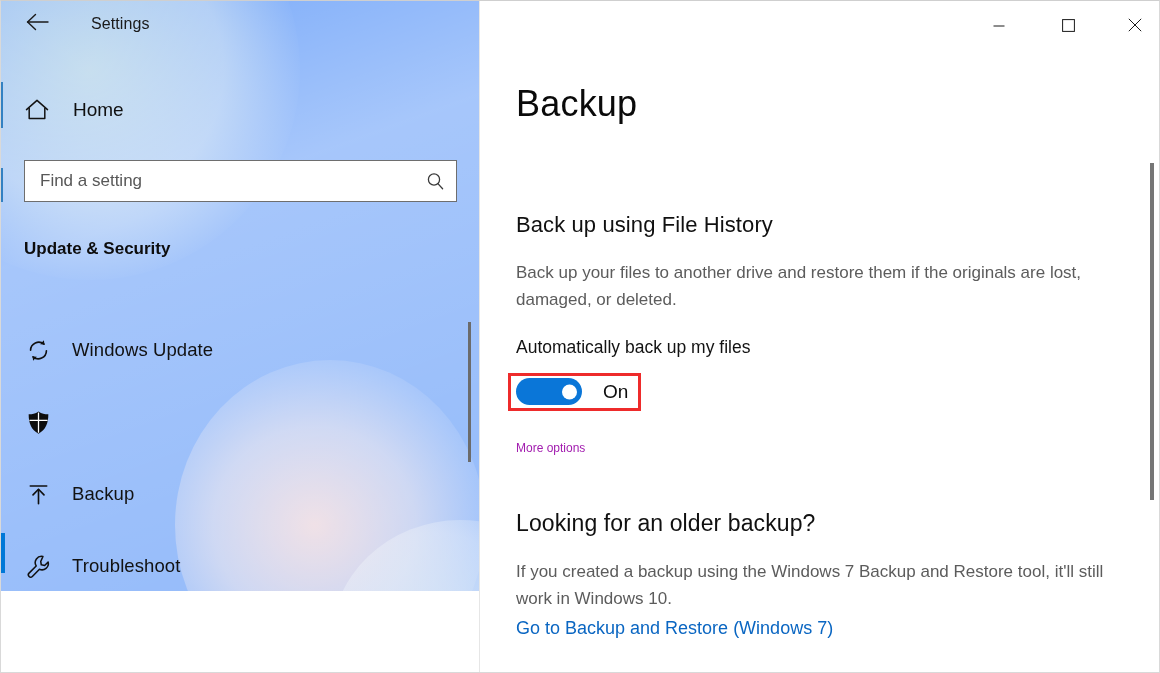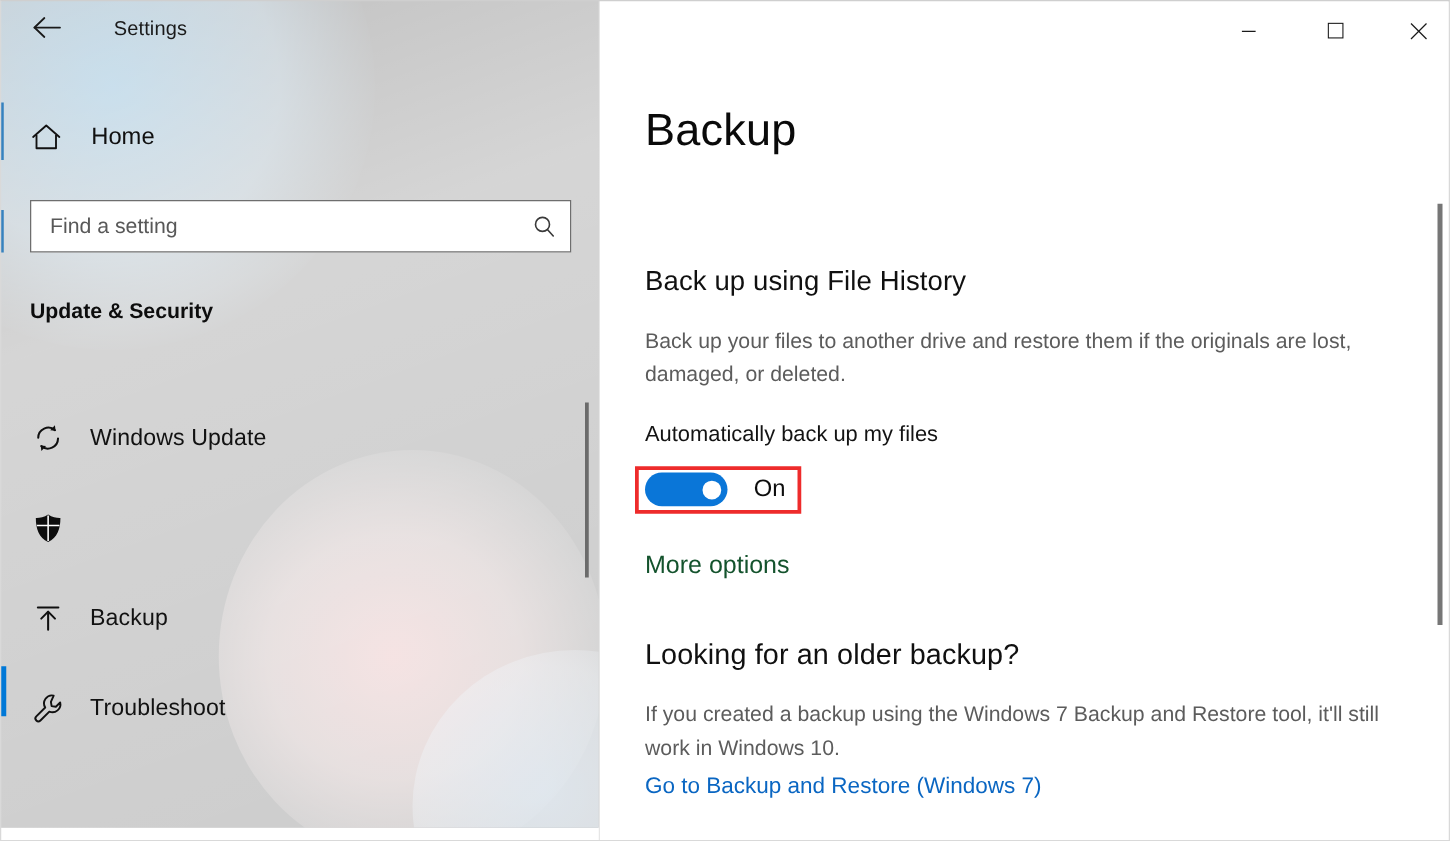--- a/index.html
+++ b/index.html
@@ -18,23 +18,23 @@
     height: 673px;
     background: #ffffff;
     overflow: hidden;
   }
 
   
   #sidebar {
     position: absolute;
     left: 0; top: 0;
     width: 479px;
-    height: 662px;
+    height: 591px;
     overflow: hidden;
-    background: #a3a3a3;
+    background: #3b82f6;
   }
   
   #sidebar .acrylic-blue {
     position: absolute;
     left: -120px; top: -140px;
     width: 420px; height: 420px;
     border-radius: 50%;
     background: radial-gradient(circle at 50% 50%, rgba(168,205,228,0.95) 0%, rgba(196,220,236,0.55) 45%, rgba(240,244,247,0) 72%);
     pointer-events: none;
   }
@@ -285,22 +285,22 @@
     position: absolute;
     left: 28px; top: 373px;
     width: 133px; height: 38px;
     border: 3px solid #ee2b2b;
     pointer-events: none;
   }
 
   #more-options {
     position: absolute;
     left: 36px; top: 441px;
-    font-size: 20px;
-    color: #14532d;
+    font-size: 12px;
+    color: #a21caf;
     cursor: pointer;
   }
   #older-heading { top: 510px; font-size: 23px; }
   #older-desc { top: 558px; }
   #backup-restore-link {
     position: absolute;
     left: 36px; top: 618px;
     font-size: 18px;
     color: #0a66c2;
     text-decoration: none;

